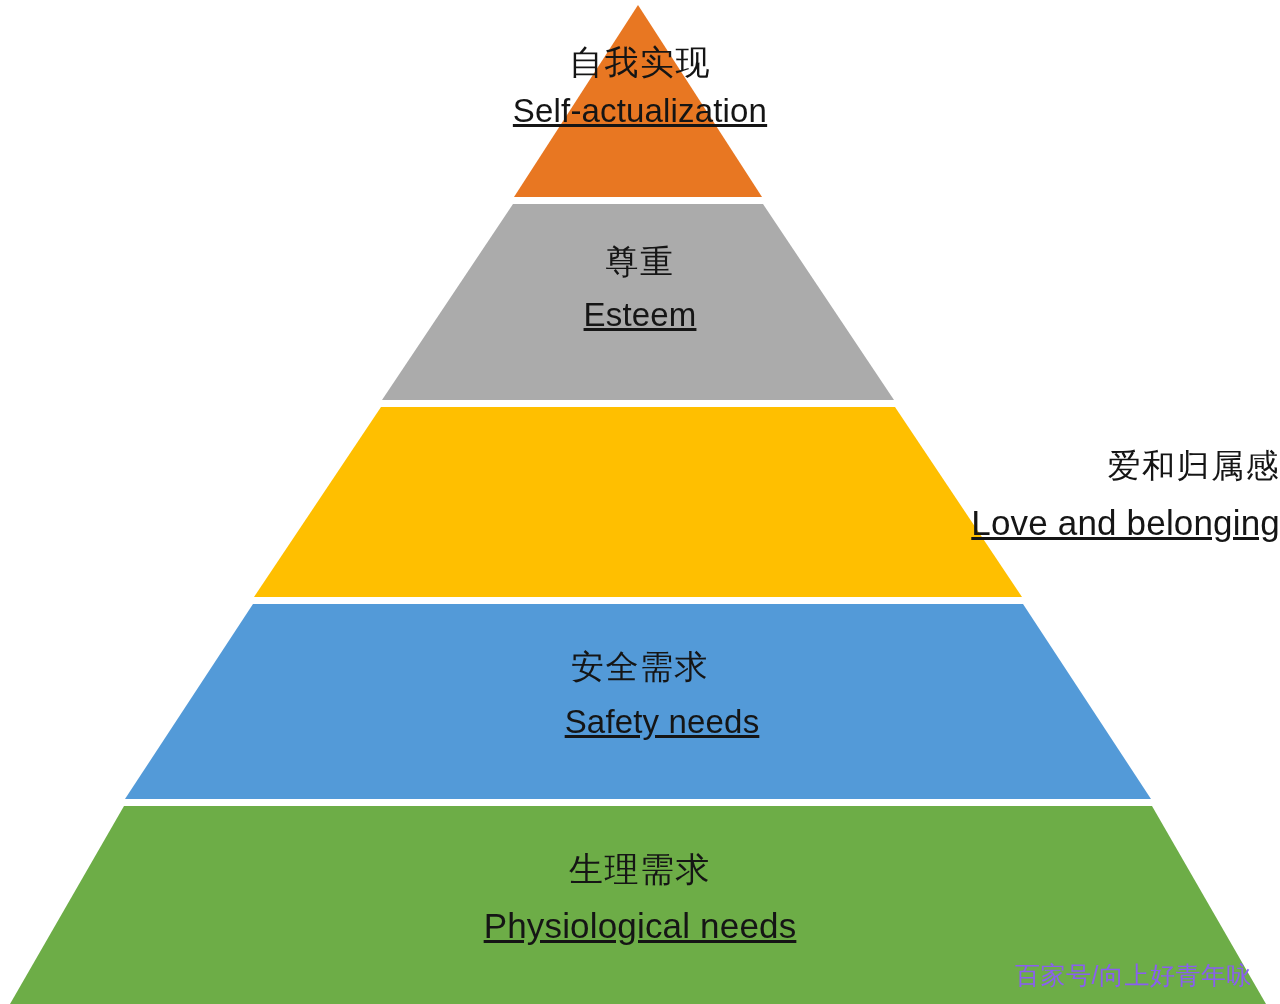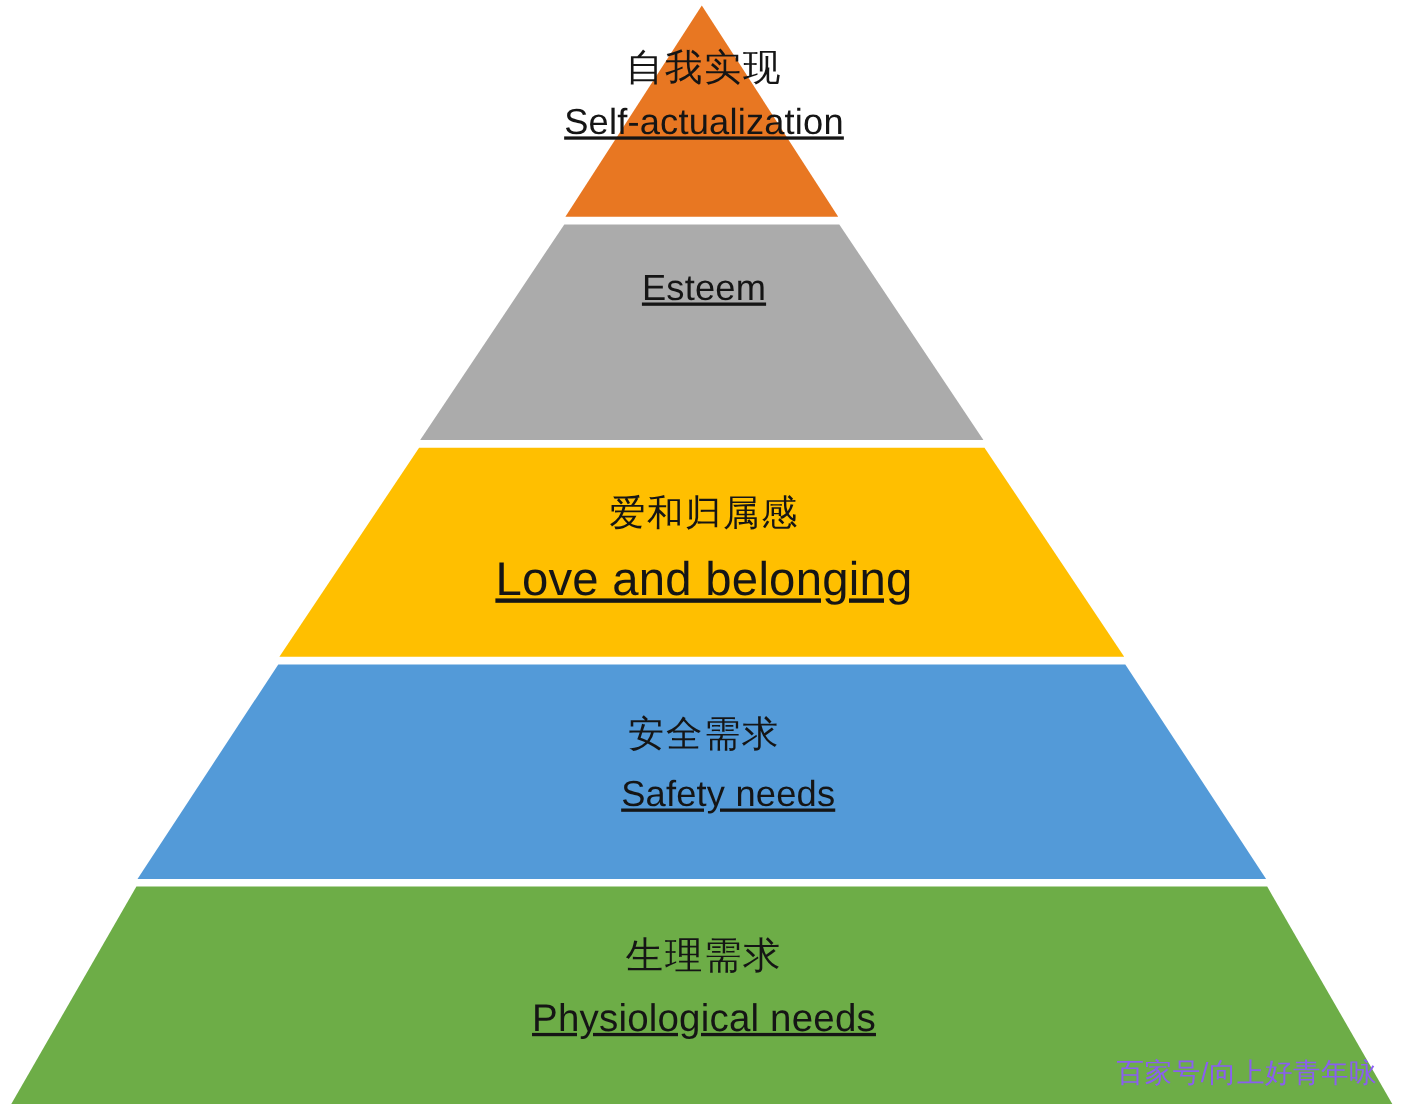--- a/index.html
+++ b/index.html
@@ -87,27 +87,28 @@
     font-size: 33px;
     margin-bottom: 14px;
   }
   #label-esteem .en {
     font-size: 33px;
   }
 
   
   #label-love-belonging {
     top: 447px;
+    text-align: right;
   }
   #label-love-belonging .cn {
     font-size: 33px;
     margin-bottom: 16px;
   }
   #label-love-belonging .en {
-    font-size: 43px;
+    font-size: 35px;
   }
 
   
   #label-safety {
     top: 648px;
   }
   #label-safety .cn {
     font-size: 33px;
     margin-bottom: 16px;
   }
@@ -158,20 +159,21 @@
 
       <polygon points="124,806 1152,806 1266,1004 10,1004" fill="#6DAD47"></polygon>
     </svg>
 
     <div class="tier-label" id="label-self-actualization">
       <span class="cn">自我实现</span>
       <span class="en">Self-actualization</span>
     </div>
 
     <div class="tier-label" id="label-esteem">
+      <span class="cn">尊重</span>
       <span class="en">Esteem</span>
     </div>
 
     <div class="tier-label" id="label-love-belonging">
       <span class="cn">爱和归属感</span>
       <span class="en">Love and belonging</span>
     </div>
 
     <div class="tier-label" id="label-safety">
       <span class="cn">安全需求</span>

